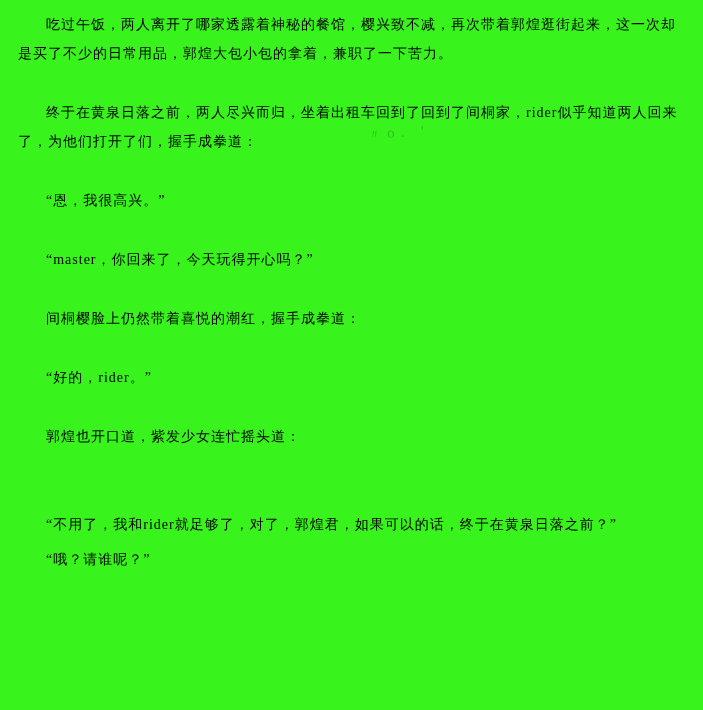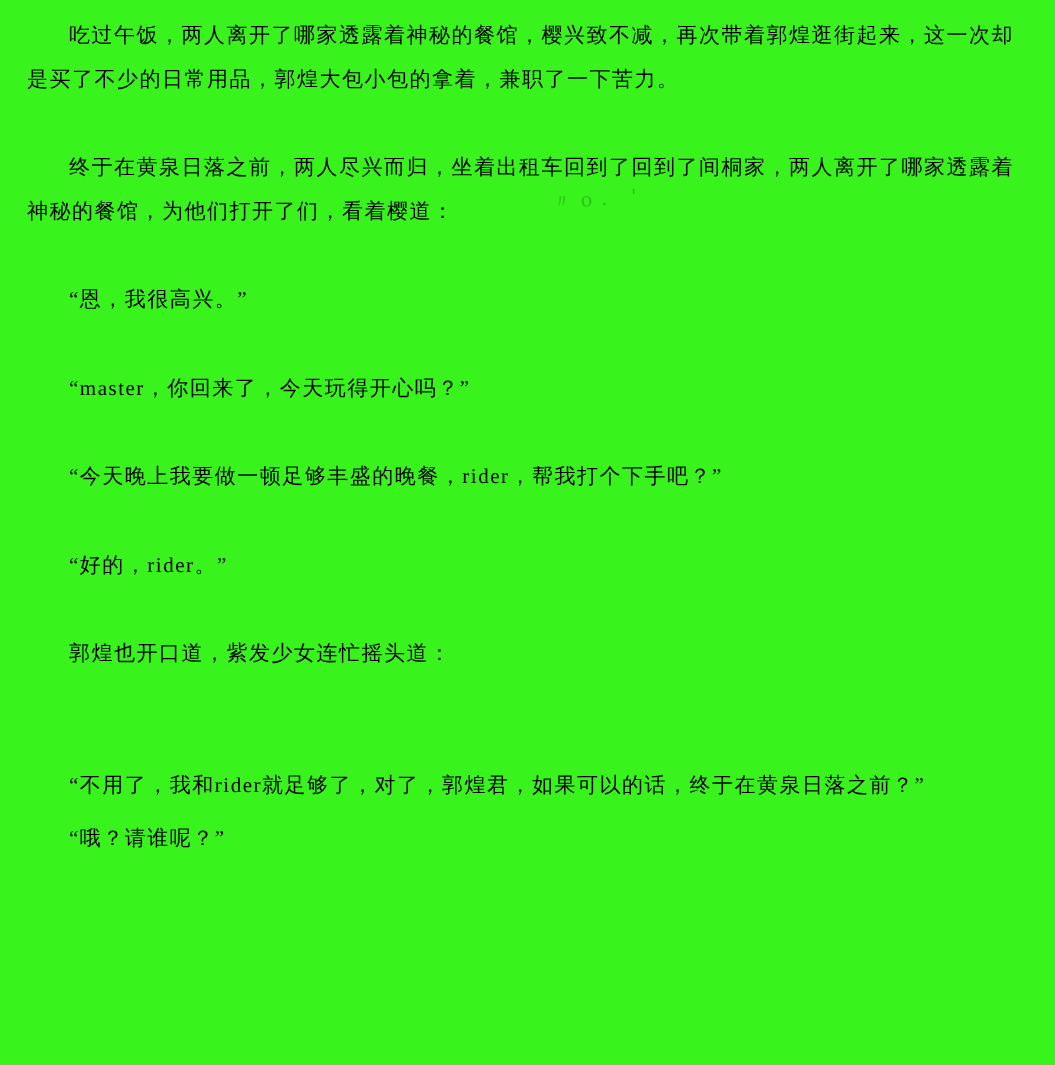--- a/index.html
+++ b/index.html
@@ -46,23 +46,23 @@
     transform: rotate(-4deg);
     letter-spacing: 6px;
     pointer-events: none;
   }
 </style>
 </head>
 <body>
 
 <div class="page">
   <p>吃过午饭，两人离开了哪家透露着神秘的餐馆，樱兴致不减，再次带着郭煌逛街起来，这一次却是买了不少的日常用品，郭煌大包小包的拿着，兼职了一下苦力。</p>
-  <p>终于在黄泉日落之前，两人尽兴而归，坐着出租车回到了回到了间桐家，两人离开了哪家透露着神秘的餐馆，为他们打开了们，看着樱道：</p>
+  <p>终于在黄泉日落之前，两人尽兴而归，坐着出租车回到了回到了间桐家，rider似乎知道两人回来了，为他们打开了们，握手成拳道：</p>
   <p>“恩，我很高兴。”</p>
   <p>“master，你回来了，今天玩得开心吗？”</p>
-  <p>“今天晚上我要做一顿足够丰盛的晚餐，rider，帮我打个下手吧？”</p>
+  <p>间桐樱脸上仍然带着喜悦的潮红，握手成拳道：</p>
   <p>“好的，rider。”</p>
   <p class="wide-after">郭煌也开口道，紫发少女连忙摇头道：</p>
   <p class="tight-after">“不用了，我和rider就足够了，对了，郭煌君，如果可以的话，终于在黄泉日落之前？”</p>
   <p>“哦？请谁呢？”</p>
 </div>
 
 <div class="watermark">〃o. '</div>
 
 </body></html>

